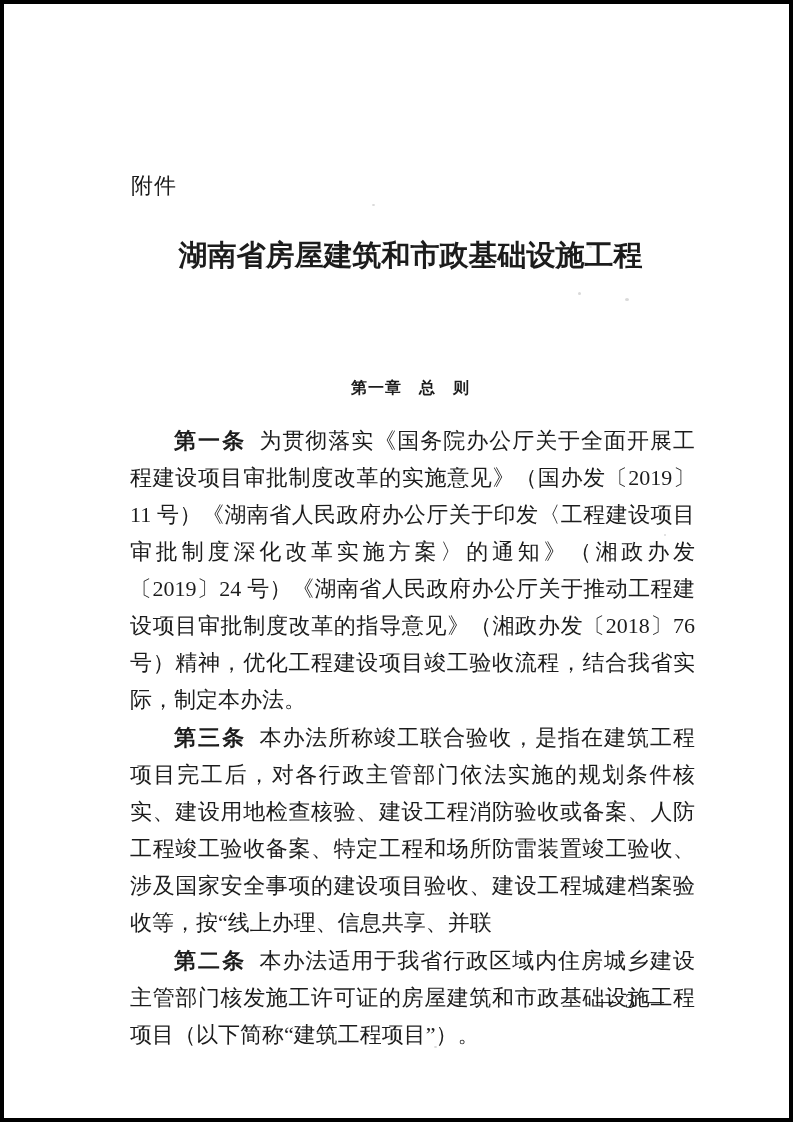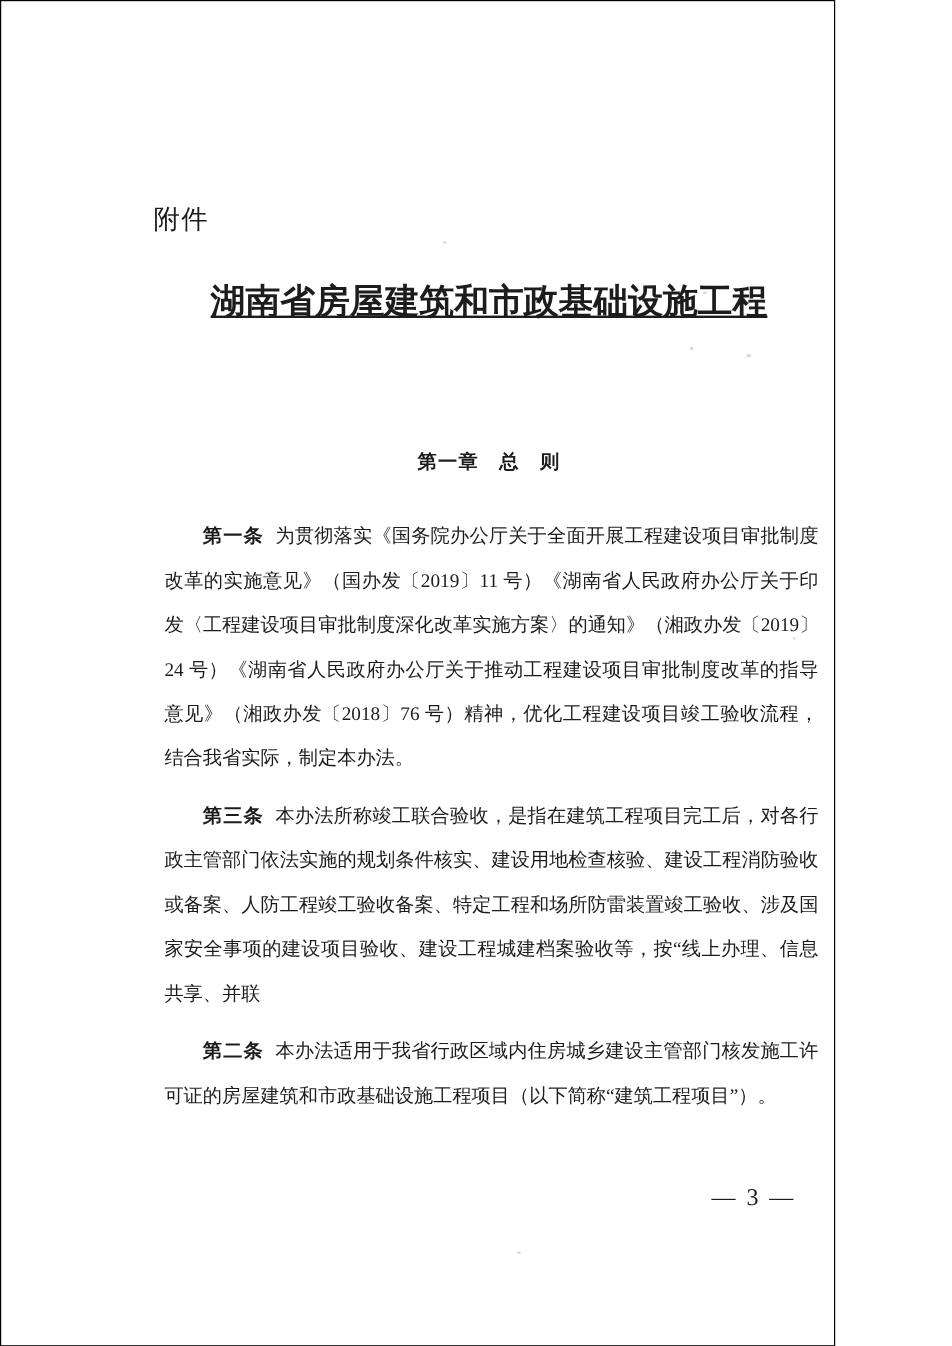--- a/index.html
+++ b/index.html
@@ -2,25 +2,25 @@
 <html><head>
 <meta charset="utf-8">
 <style>
   html, body {
     margin: 0;
     padding: 0;
     background: #ffffff;
   }
   .page {
     position: relative;
-    width: 696px;
+    width: 793px;
     height: 1122px;
     background: #ffffff;
     box-sizing: border-box;
-    border: 1px solid #000000;
+    border: 4px solid #000000;
     overflow: hidden;
     font-family: "Liberation Serif", "DejaVu Serif", serif;
     color: #1c1c1c;
   }
   .attachment {
     position: absolute;
     left: 127px;
     top: 168px;
     font-size: 22px;
     line-height: 28px;
@@ -33,41 +33,40 @@
     width: 753px;
     margin: 0;
     text-align: center;
     font-size: 29px;
     font-weight: bold;
     line-height: 47px;
     letter-spacing: 0px;
   }
   .doc-title .title-line {
     display: block;
-    text-decoration: underline;
   }
   .chapter {
     position: absolute;
     left: 30px;
     top: 374px;
     width: 753px;
     text-align: center;
     font-size: 16px;
     font-weight: bold;
     letter-spacing: 1px;
   }
   .body-text {
     position: absolute;
     left: 125px;
     top: 417px;
     width: 567px;
   }
   .article {
-    margin: 11px;
-    font-size: 16px;
+    margin: 1px;
+    font-size: 22px;
     line-height: 37px;
     text-align: justify;
     text-justify: inter-ideograph;
     text-indent: 2em;
   }
   .article-label {
     font-weight: bold;
     margin-right: 0.6em;
     letter-spacing: 0.05em;
   }

